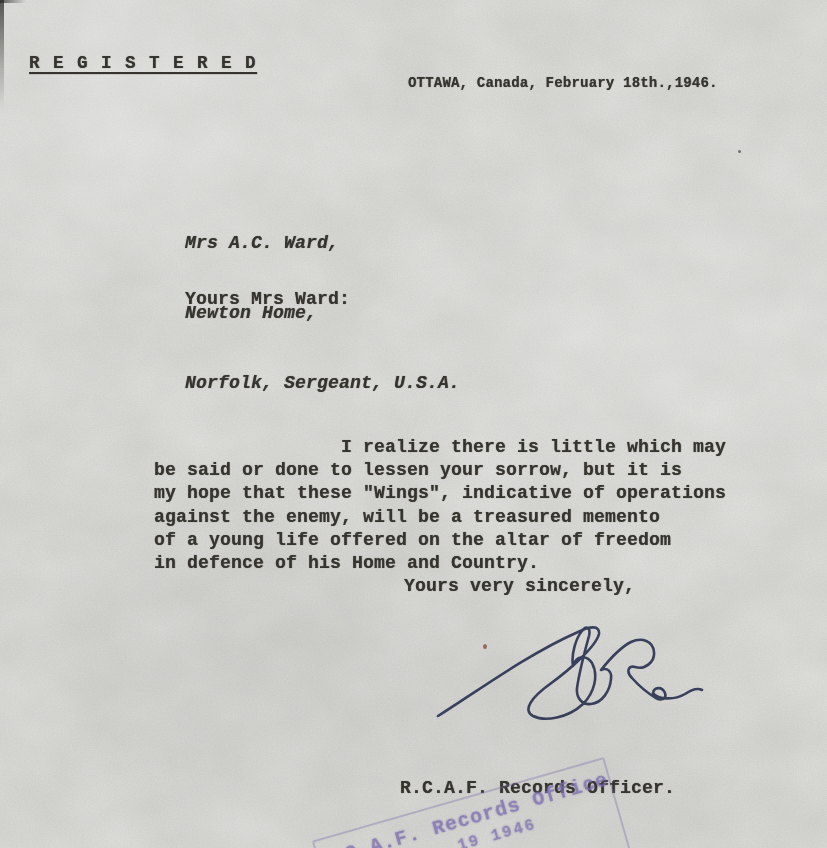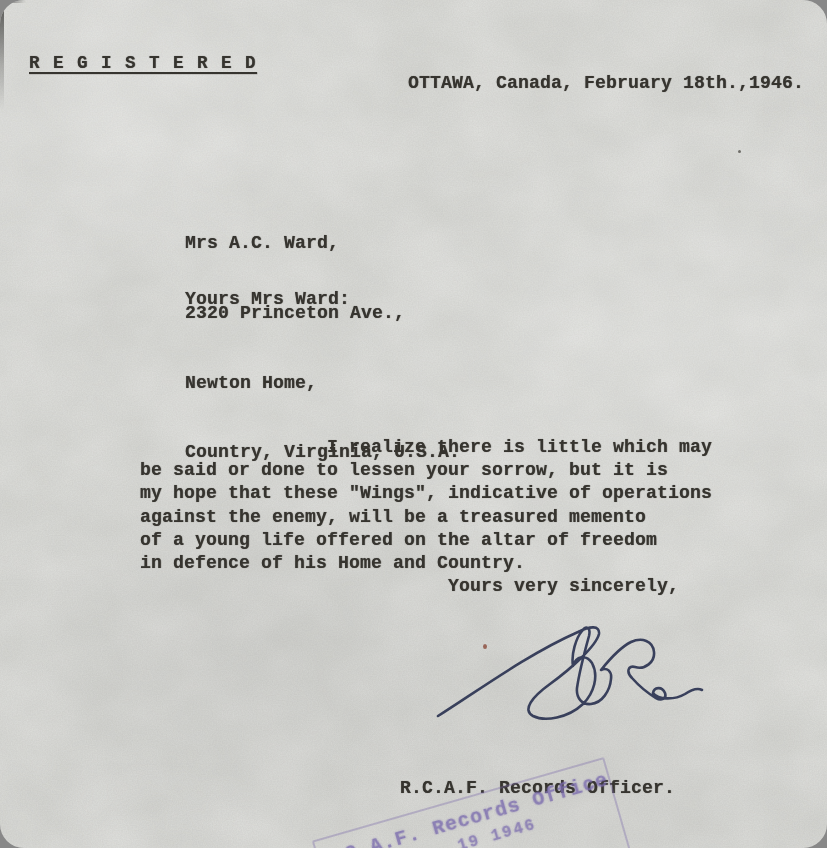--- a/index.html
+++ b/index.html
@@ -9,21 +9,20 @@
   }
   .page {
     position: relative;
     width: 827px;
     height: 848px;
     overflow: hidden;
     background: #d3d4d0;
     font-family: "Liberation Mono", "DejaVu Sans Mono", monospace;
     font-weight: 700;
     color: #36342f;
-    border-radius: 24px;
   }
   .grain {
     position: absolute;
     left: 0; top: 0;
     width: 827px; height: 848px;
     pointer-events: none;
   }
   .tonal {
     position: absolute;
     left: 0; top: 0;
@@ -44,26 +43,26 @@
     white-space: pre;
   }
   .registered {
     left: 29px; top: 52px;
     font-size: 17.5px;
     letter-spacing: 1.5px;
     text-decoration: underline;
     text-decoration-thickness: 2px;
     text-underline-offset: 4px;
   }
-  .dateline { left: 408px; top: 72px; font-size: 18px; }
-  .recipient { left: 185px; top: 186px; }
+  .dateline { left: 408px; top: 72px; font-size: 14px; }
+  .recipient { left: 185px; top: 186px; font-style: italic; }
   .salutation { left: 185px; top: 288px; }
   .para1 { left: 154px; top: 329px; }
-  .para2 { left: 140px; top: 436px; }
-  .closing { left: 448px; top: 575px; }
+  .para2 { left: 154px; top: 436px; }
+  .closing { left: 404px; top: 575px; }
   .sigblock {
     left: 380px; top: 731px;
     width: 315px;
     text-align: center;
   }
   .signature-svg {
     position: absolute;
     left: 432px; top: 610px;
     width: 276px; height: 118px;
   }
@@ -148,23 +147,22 @@
   <div class="edge-artifact-top"></div>
   <div class="speck-red"></div>
   <div class="speck-dark"></div>
 
   <div class="type registered">R E G I S T E R E D</div>
 
   <div class="type dateline">OTTAWA, Canada, February 18th.,1946.</div>
 
   <div class="type recipient">
     <div>Mrs A.C. Ward,</div>
-    <div>2320 Princeton Ave.,</div>
     <div>Newton Home,</div>
-    <div>Country, Virginia, U.S.A.</div>
+    <div>Norfolk, Sergeant, U.S.A.</div>
   </div>
 
   <div class="type salutation">Yours Mrs Ward:</div>
 
 
   <div class="type para2">                 I realize there is little which may
 be said or done to lessen your sorrow, but it is
 my hope that these "Wings", indicative of operations
 against the enemy, will be a treasured memento
 of a young life offered on the altar of freedom

